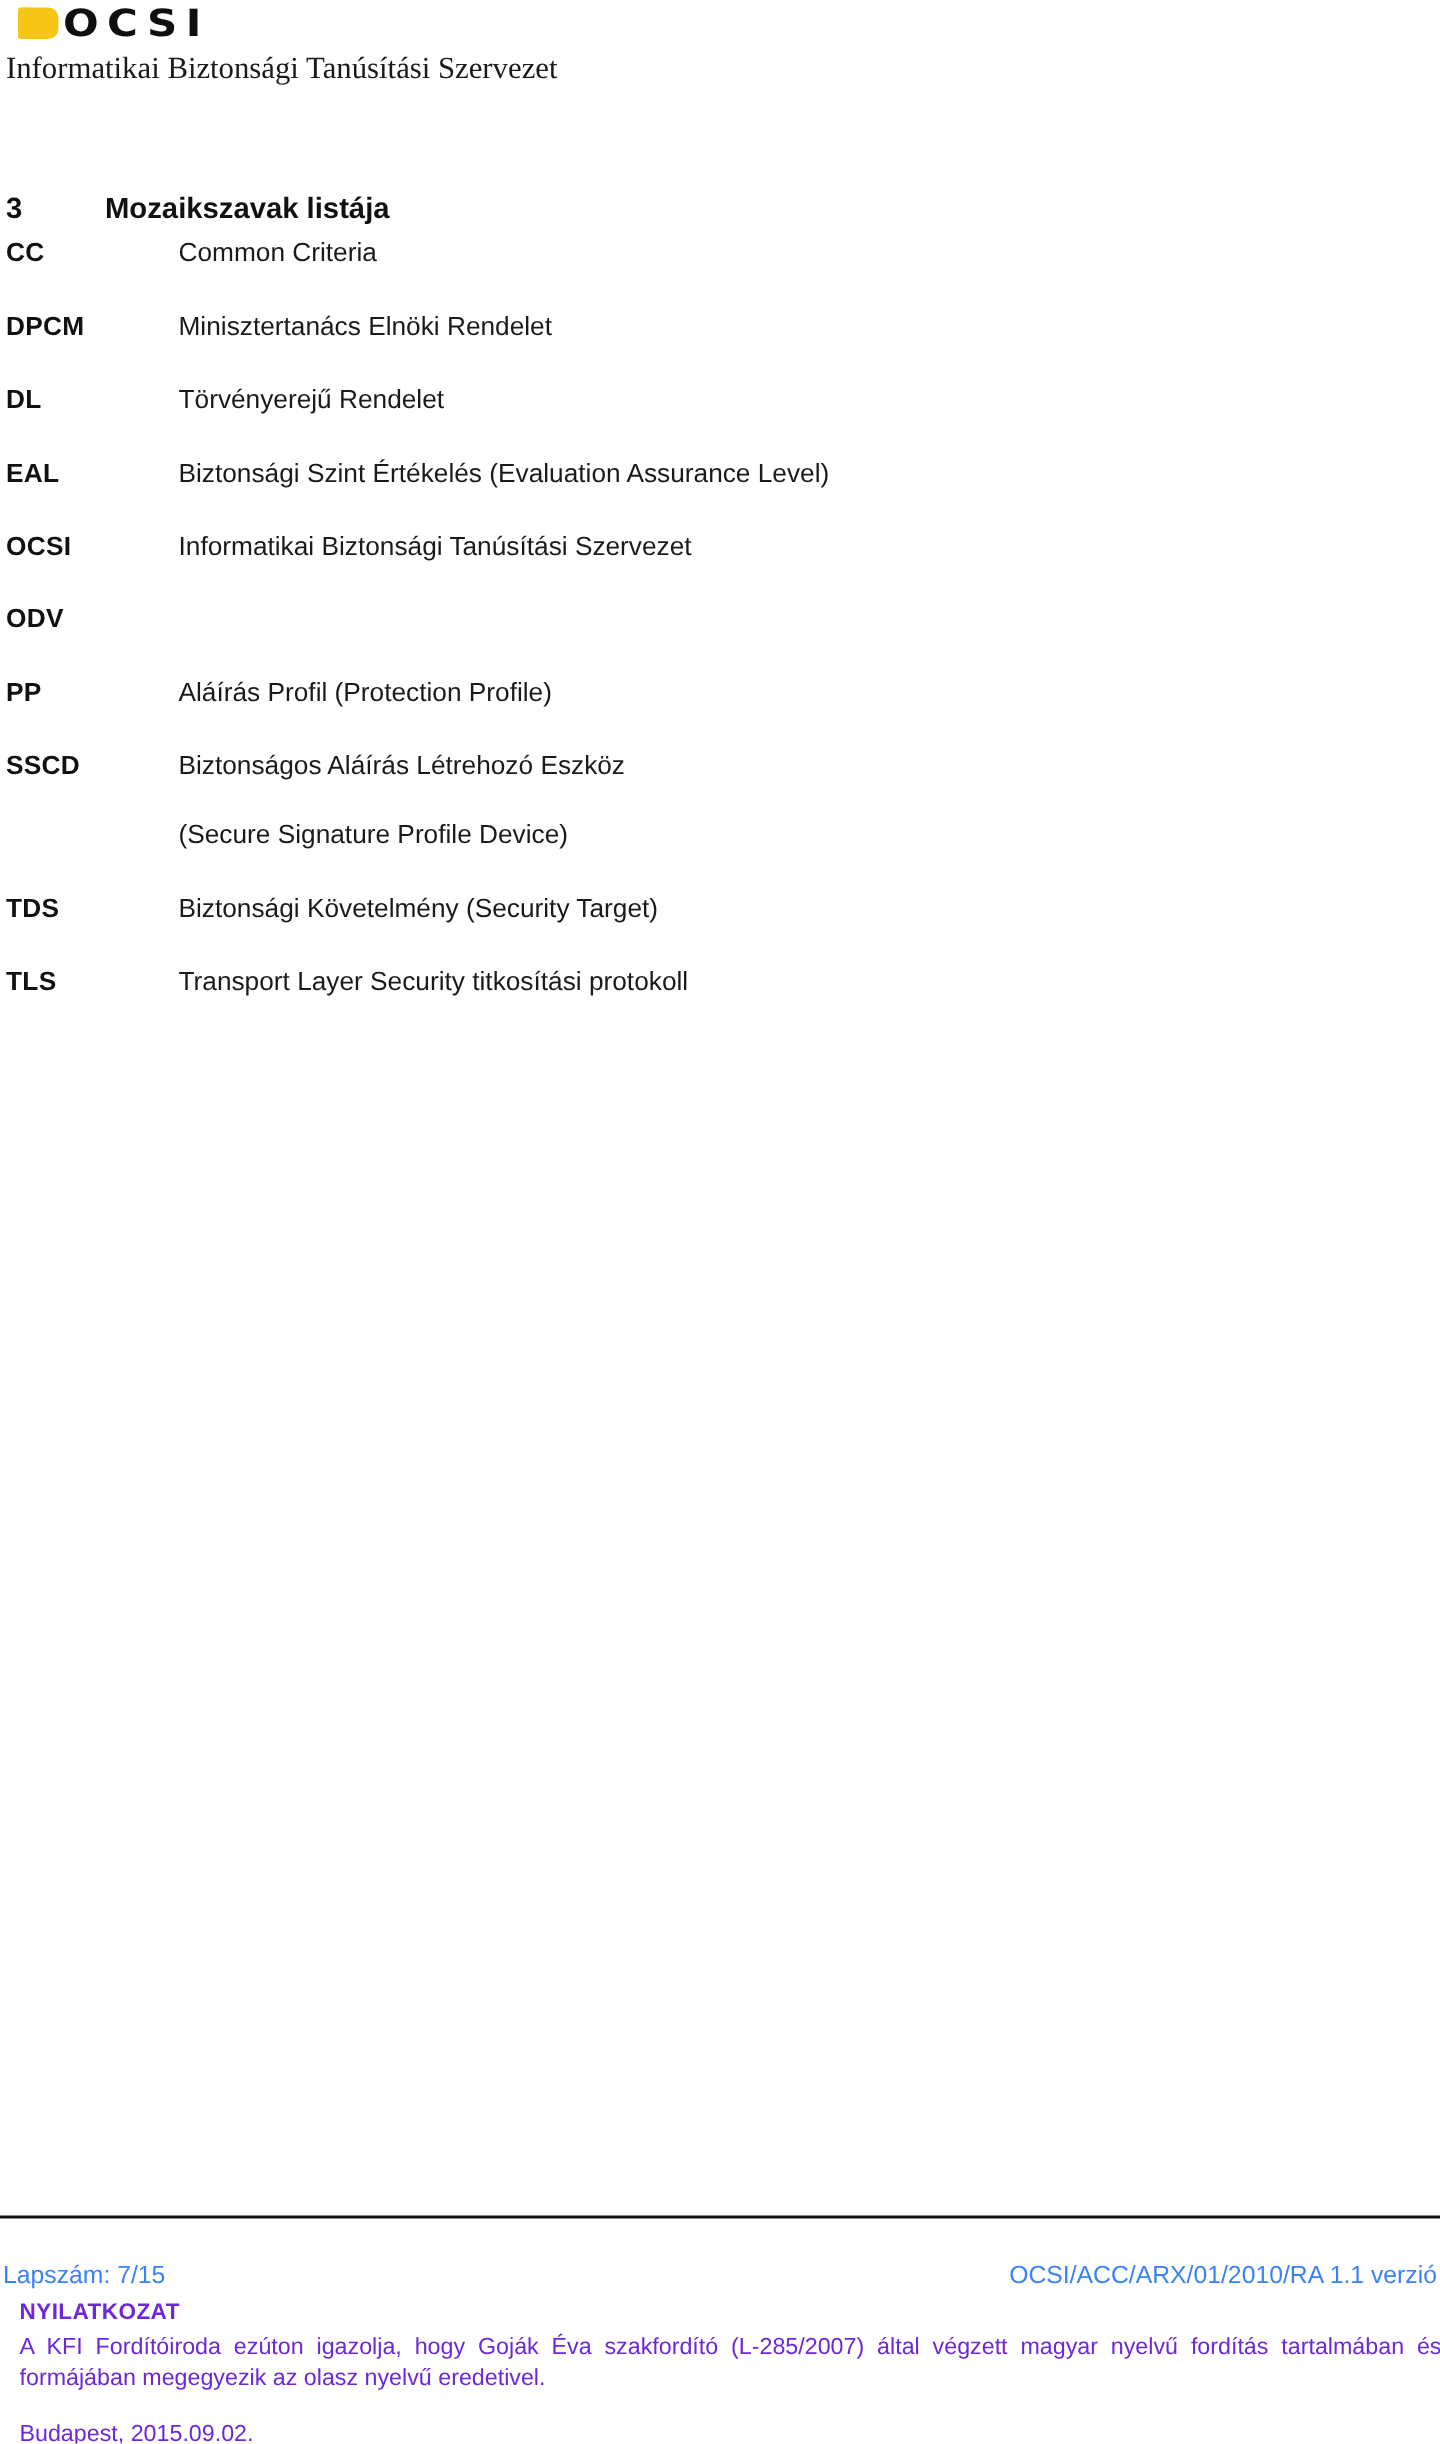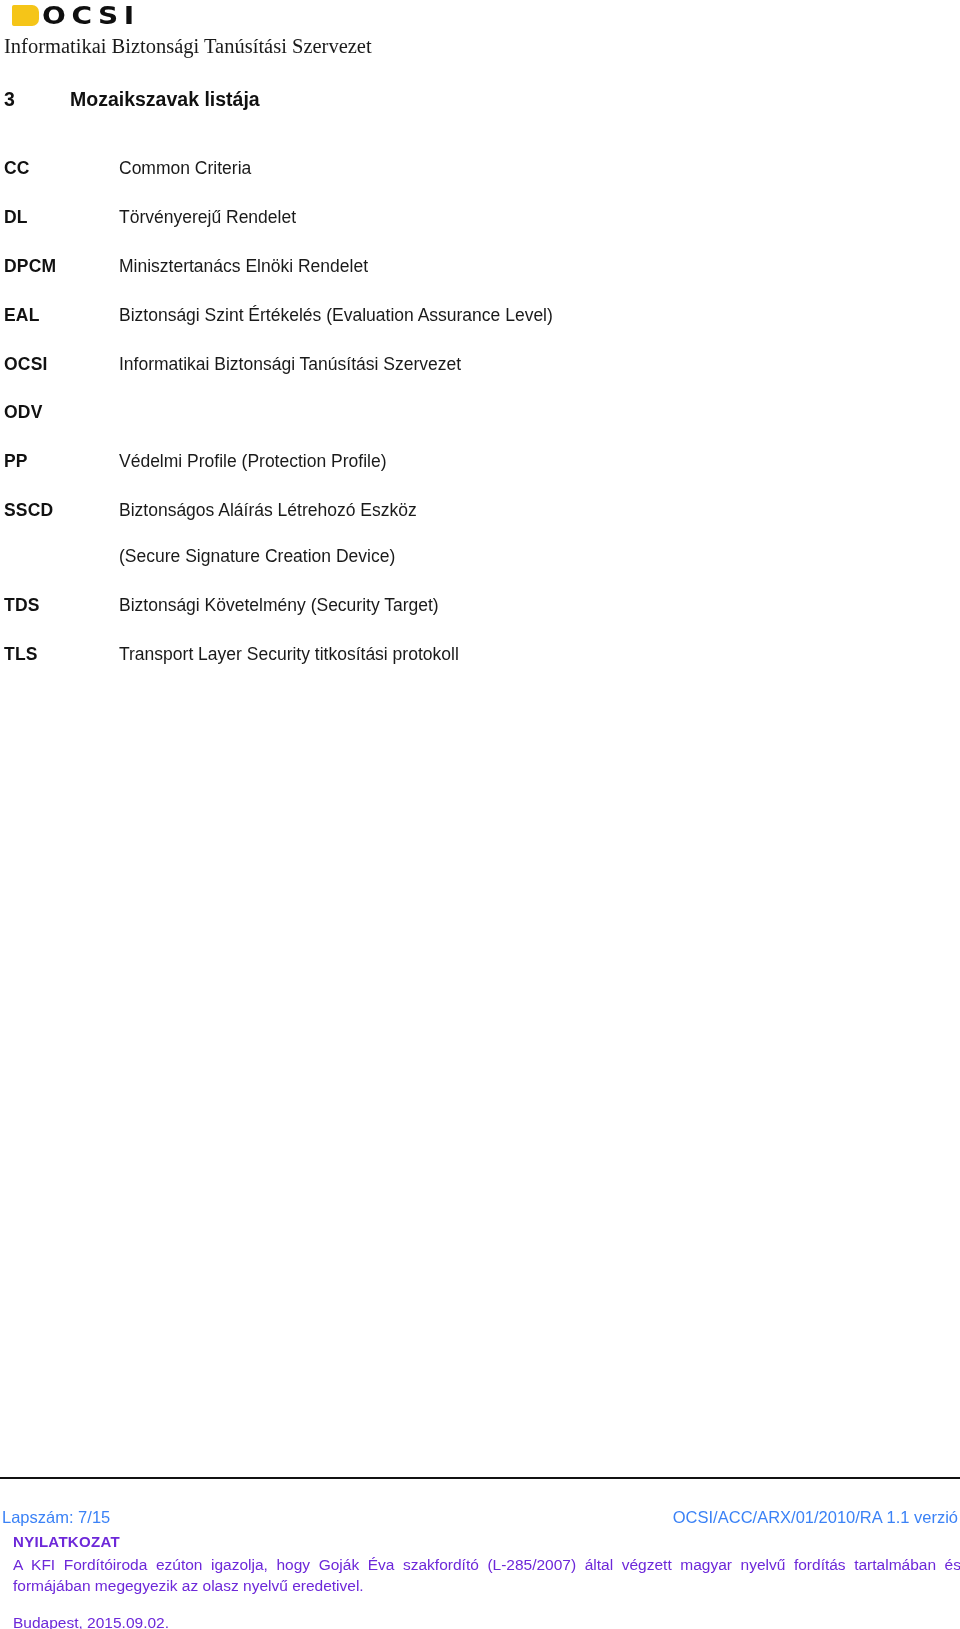--- a/index.html
+++ b/index.html
@@ -86,20 +86,21 @@
     font-weight: bold;
     font-size: 19.5px;
     color: #111111;
   }
   .section-number {
     width: 66px;
     flex: 0 0 66px;
   }
   .section-title {
     white-space: nowrap;
+    margin-top: 40px;
   }
 
   
   .glossary {
     position: absolute;
     top: 158px;
     left: 4px;
     width: 900px;
   }
   .glossary-row {
@@ -195,56 +196,56 @@
   </div>
 
   <div class="glossary">
 
     <div class="glossary-row">
       <span class="term">CC</span>
       <span class="definition">Common Criteria</span>
     </div>
 
     <div class="glossary-row">
+      <span class="term">DPCM</span>
+      <span class="definition">Minisztertanács Elnöki Rendelet</span>
+    </div>
+
+    <div class="glossary-row">
       <span class="term">DL</span>
       <span class="definition">Törvényerejű Rendelet</span>
     </div>
 
     <div class="glossary-row">
-      <span class="term">DPCM</span>
-      <span class="definition">Minisztertanács Elnöki Rendelet</span>
-    </div>
-
-    <div class="glossary-row">
       <span class="term">EAL</span>
       <span class="definition">Biztonsági Szint Értékelés (Evaluation Assurance Level)</span>
     </div>
 
     <div class="glossary-row">
       <span class="term">OCSI</span>
       <span class="definition">Informatikai Biztonsági Tanúsítási Szervezet</span>
     </div>
 
     <div class="glossary-row">
       <span class="term">ODV</span>
     </div>
 
     <div class="glossary-row">
       <span class="term">PP</span>
-      <span class="definition">Védelmi Profile (Protection Profile)</span>
+      <span class="definition">Aláírás Profil (Protection Profile)</span>
     </div>
 
     <div class="glossary-row tight">
       <span class="term">SSCD</span>
       <span class="definition">Biztonságos Aláírás Létrehozó Eszköz</span>
     </div>
 
     <div class="glossary-row">
       <span class="term"></span>
-      <span class="definition cont">(Secure Signature Creation Device)</span>
+      <span class="definition cont">(Secure Signature Profile Device)</span>
     </div>
 
     <div class="glossary-row">
       <span class="term">TDS</span>
       <span class="definition">Biztonsági Követelmény (Security Target)</span>
     </div>
 
     <div class="glossary-row">
       <span class="term">TLS</span>
       <span class="definition">Transport Layer Security titkosítási protokoll</span>

